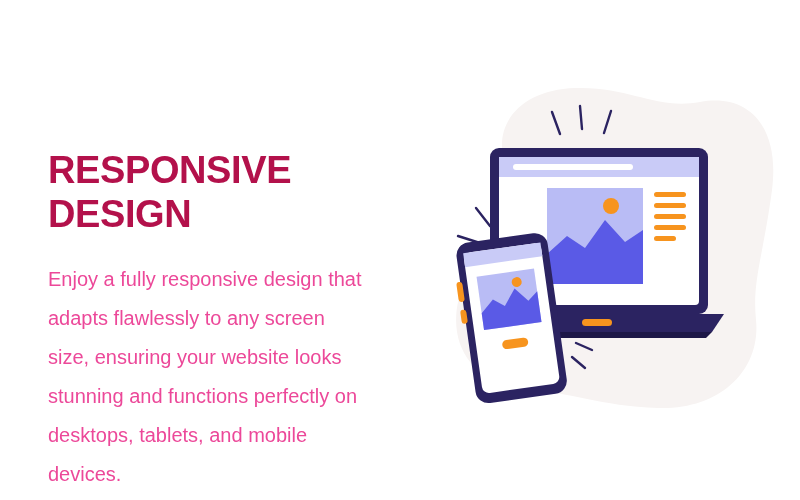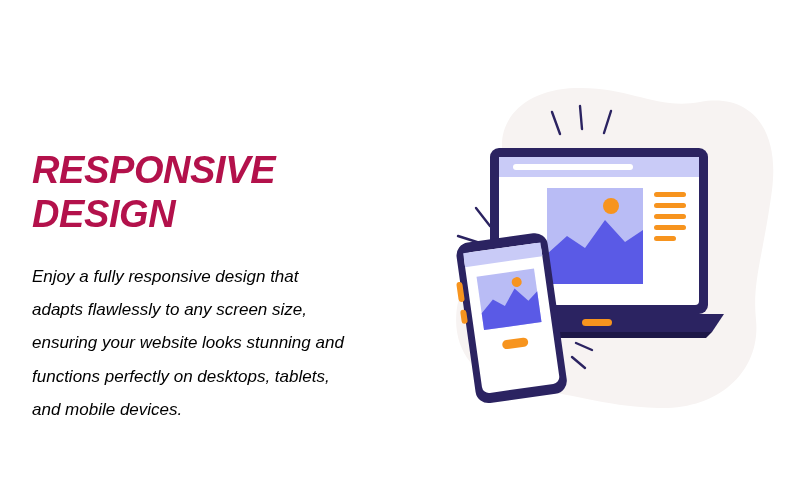--- a/index.html
+++ b/index.html
@@ -13,41 +13,40 @@
   .page {
     position: relative;
     width: 800px;
     height: 500px;
     background: #ffffff;
     display: flex;
     align-items: center;
   }
   .text-col {
     position: absolute;
-    left: 32px;
+    left: 48px;
     top: 148px;
     width: 330px;
-    font-style: italic;
   }
   .headline {
     font-family: "Liberation Sans", sans-serif;
     font-weight: bold;
     font-size: 38px;
     line-height: 1.16;
     letter-spacing: -0.4px;
     color: #b3114b;
     text-transform: uppercase;
     white-space: pre-line;
   }
   .body-copy {
     margin-top: 24px;
     font-family: "Liberation Sans", sans-serif;
-    font-size: 17px;
+    font-size: 20px;
     line-height: 1.95;
-    color: #000000;
+    color: #ec4899;
     width: 320px;
   }
   .art {
     position: absolute;
     left: 400px;
     top: 40px;
     width: 400px;
     height: 420px;
   }
   .art svg { display: block; }

